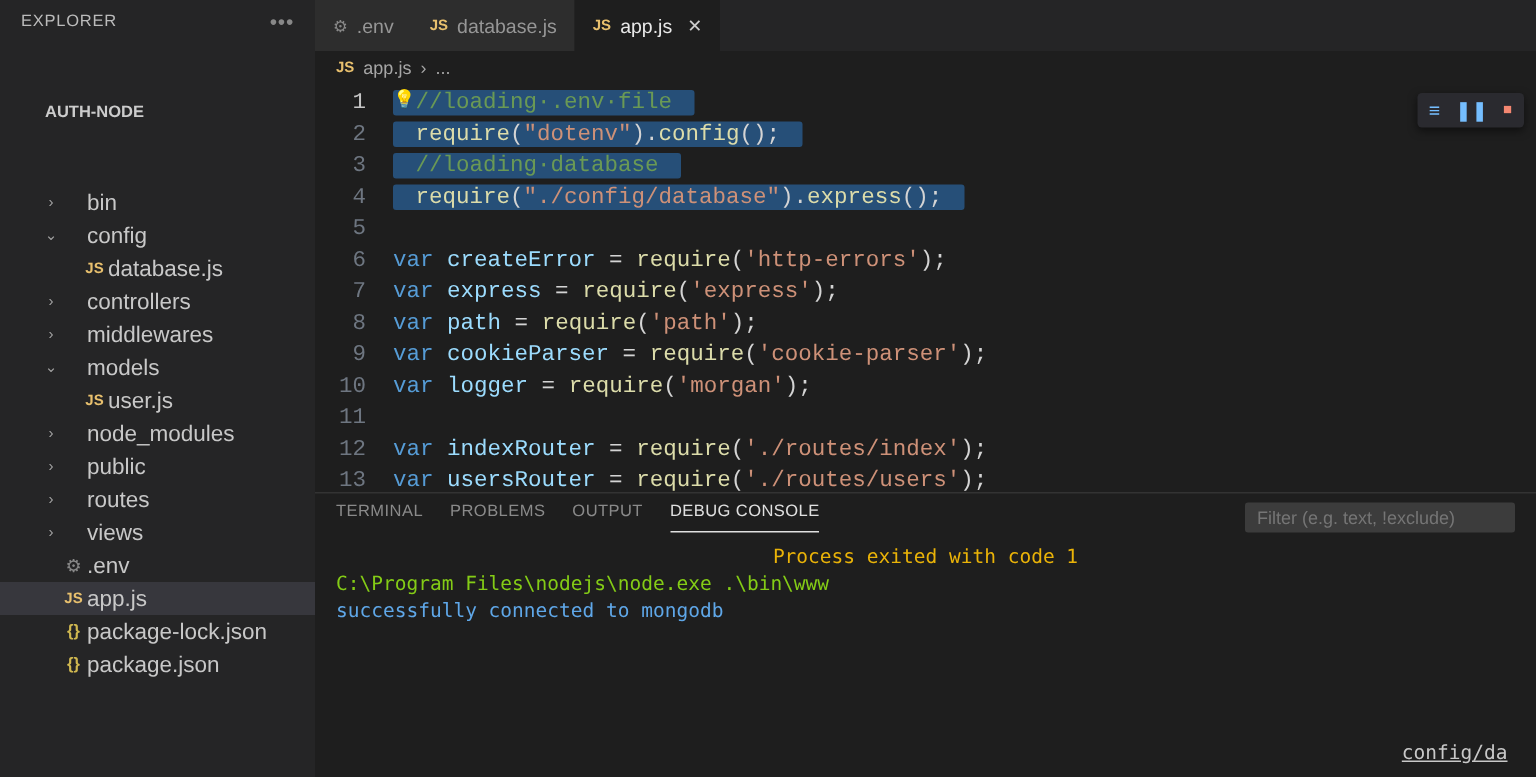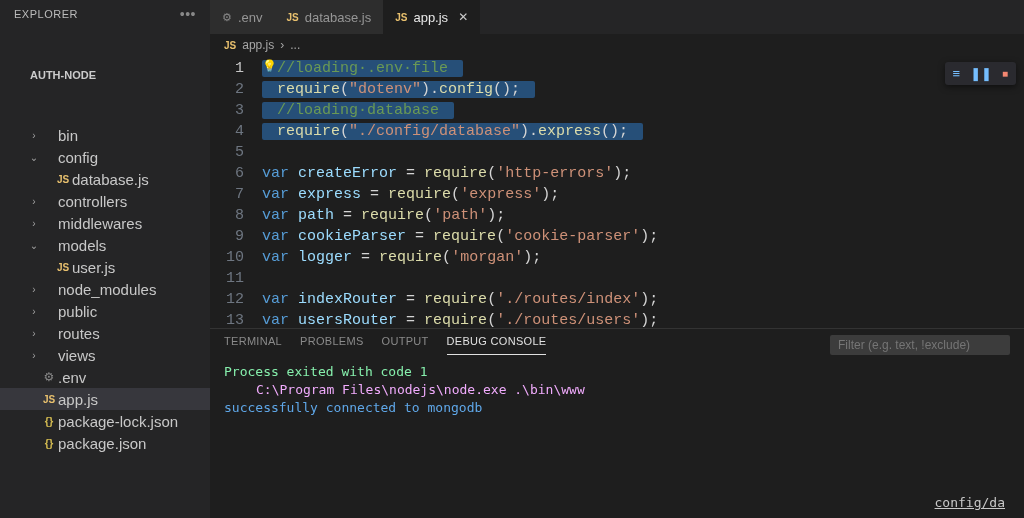--- a/index.html
+++ b/index.html
@@ -45,22 +45,22 @@
 .debug-tb { position:absolute; top:6px; right:8px; background:#2a2a2f; border-radius:3px; padding:4px 8px; display:flex; gap:10px; align-items:center; box-shadow:0 2px 6px rgba(0,0,0,.5); }
 .debug-tb span { color:#75beff; font-size:13px; cursor:pointer; }
 .debug-tb .stop { color:#f48771; font-size:10px; }
 .panel { height:190px; background:#1e1e1e; border-top:1px solid #333; display:flex; flex-direction:column; }
 .panel-tabs { display:flex; gap:18px; padding:6px 14px 0; font-size:11px; color:#8a8a8a; }
 .panel-tab { padding-bottom:5px; cursor:pointer; letter-spacing:.3px; }
 .panel-tab.active { color:#e0e0e0; border-bottom:1px solid #e0e0e0; }
 .panel-filter { margin-left:auto; }
 .panel-filter input { background:#3c3c3c; border:none; color:#ccc; font-size:12px; padding:3px 8px; width:180px; outline:none; border-radius:2px; }
 .panel-body { font-family: Consolas, monospace; font-size:13px; padding:8px 14px 6px; line-height:18px; position:relative; flex:1; }
-.p-red { color:#86efac; }
-.p-yel { color:#f0abfc;margin-left:32px; }
+.p-red { color:#eab308;text-align:center; }
+.p-yel { color:#84cc16; }
 .p-blue { color:#5fa7e8; }
 .linklike { position:absolute; right:19px; bottom:6px; color:#c8c8c8; text-decoration:underline; font-family:Consolas,monospace; font-size:13px; }
 </style>
 </head>
 <body>
 
 <div class="app">
   <div class="sidebar">
     <div class="sb-header">
       <span>EXPLORER</span>

